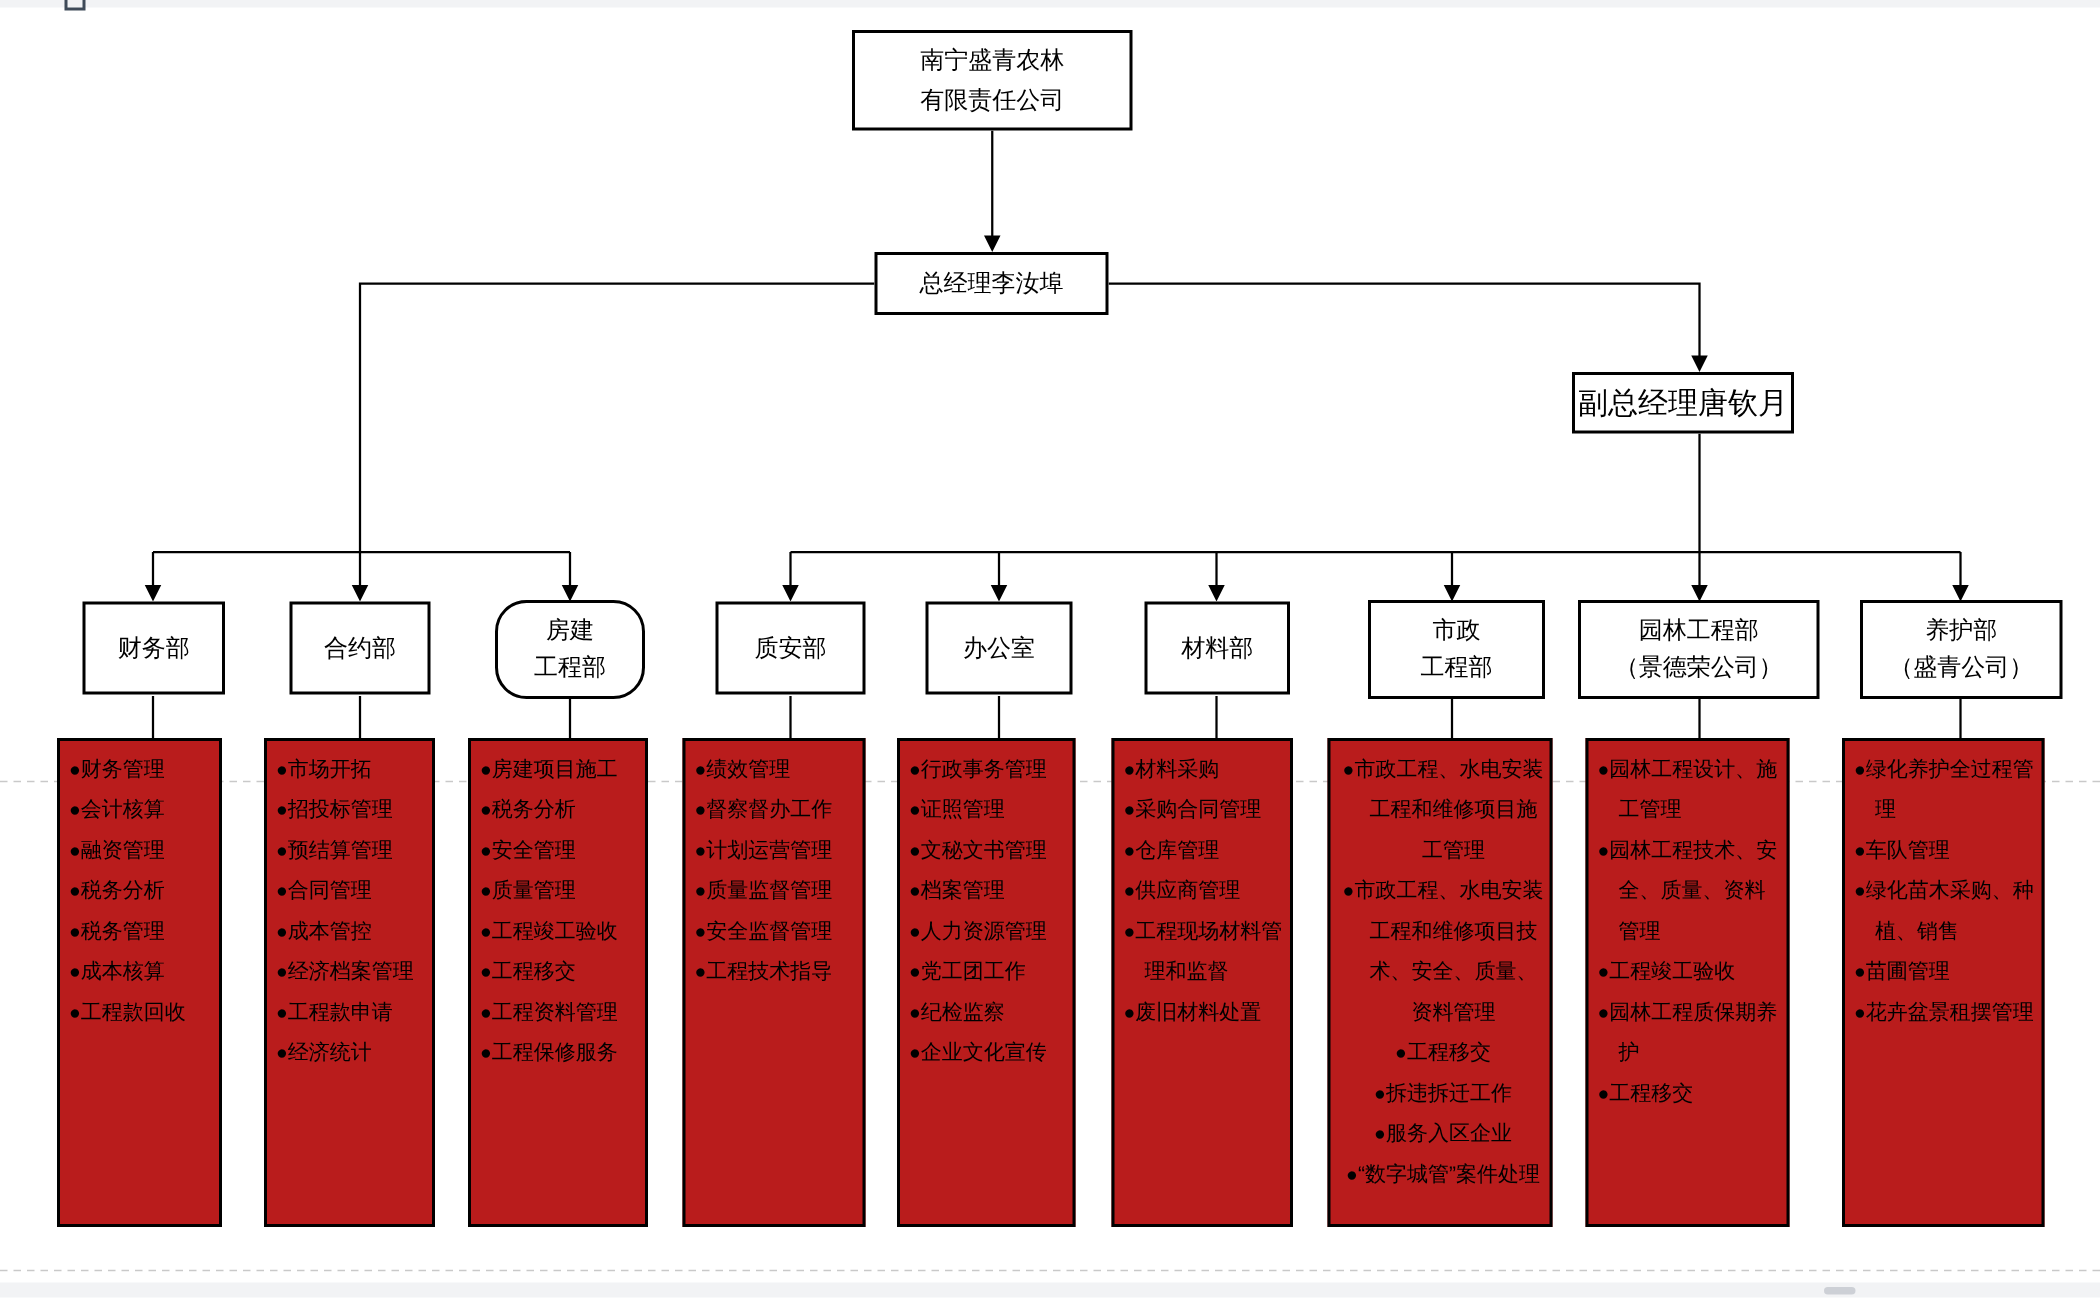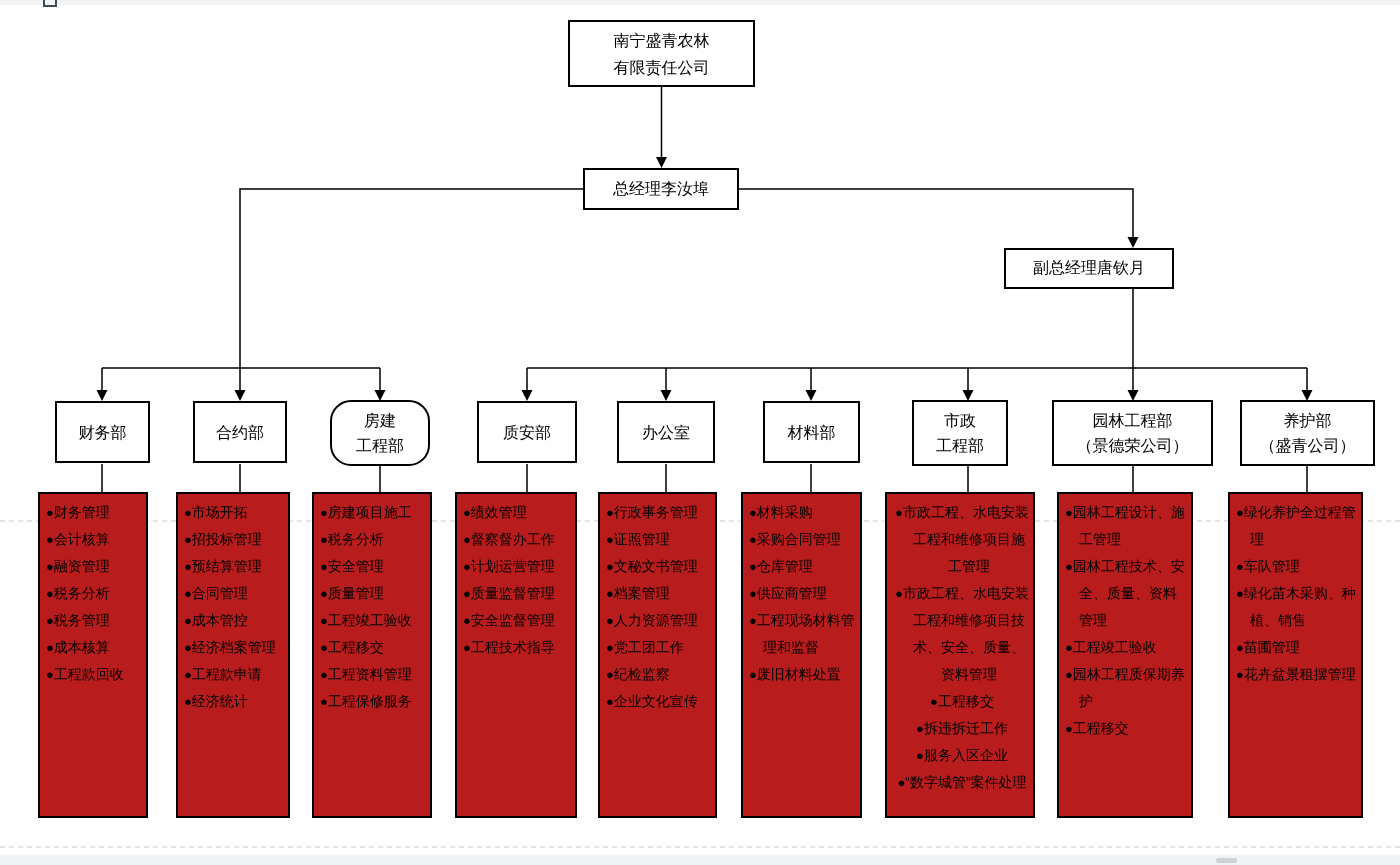--- a/index.html
+++ b/index.html
@@ -29,29 +29,29 @@
   svg.connectors { position:absolute; left:0; top:0; z-index:0; }
   
   .box {
     position:absolute; box-sizing:border-box; background:#fff;
     border:2px solid #000; z-index:1;
     display:flex; flex-direction:column; justify-content:center; align-items:center;
     text-align:center;
   }
   #company { left:568px; top:20px;  width:187px; height:67px; font-size:16px; line-height:27px; }
   #gm      { left:583px; top:168px; width:156px; height:42px; font-size:16px; }
-  #dgm     { left:1004px;top:248px; width:170px; height:41px; font-size:16px; }
+  #dgm     { left:1048px;top:248px; width:148px; height:41px; font-size:20px; }
   .dept    { font-size:16px; line-height:25px; }
   #d1 { left:55px;   top:401px; width:95px;  height:62px;align-items:center; }
   #d2 { left:193px;  top:401px; width:94px;  height:62px; }
   #d3 { left:330px;  top:400px; width:100px; height:66px;border-radius:21px; }
   #d4 { left:477px;  top:401px; width:100px; height:62px; }
   #d5 { left:617px;  top:401px; width:98px;  height:62px; }
   #d6 { left:763px;  top:401px; width:97px;  height:62px; }
-  #d7 { left:912px;  top:400px; width:96px; height:66px; }
+  #d7 { left:912px;  top:400px; width:118px; height:66px; }
   #d8 { left:1052px; top:400px; width:161px; height:66px; }
   #d9 { left:1240px; top:400px; width:135px; height:66px; }
   .list {
     position:absolute; top:492px; height:326px; box-sizing:border-box;
     background:#b91c1c; border:2px solid #000; z-index:1;
     padding:5px 2px 0 6px;
   }
   #l1 { left:38px;   width:110px; }
   #l2 { left:176px;  width:114px; }
   #l3 { left:312px;  width:120px; }

